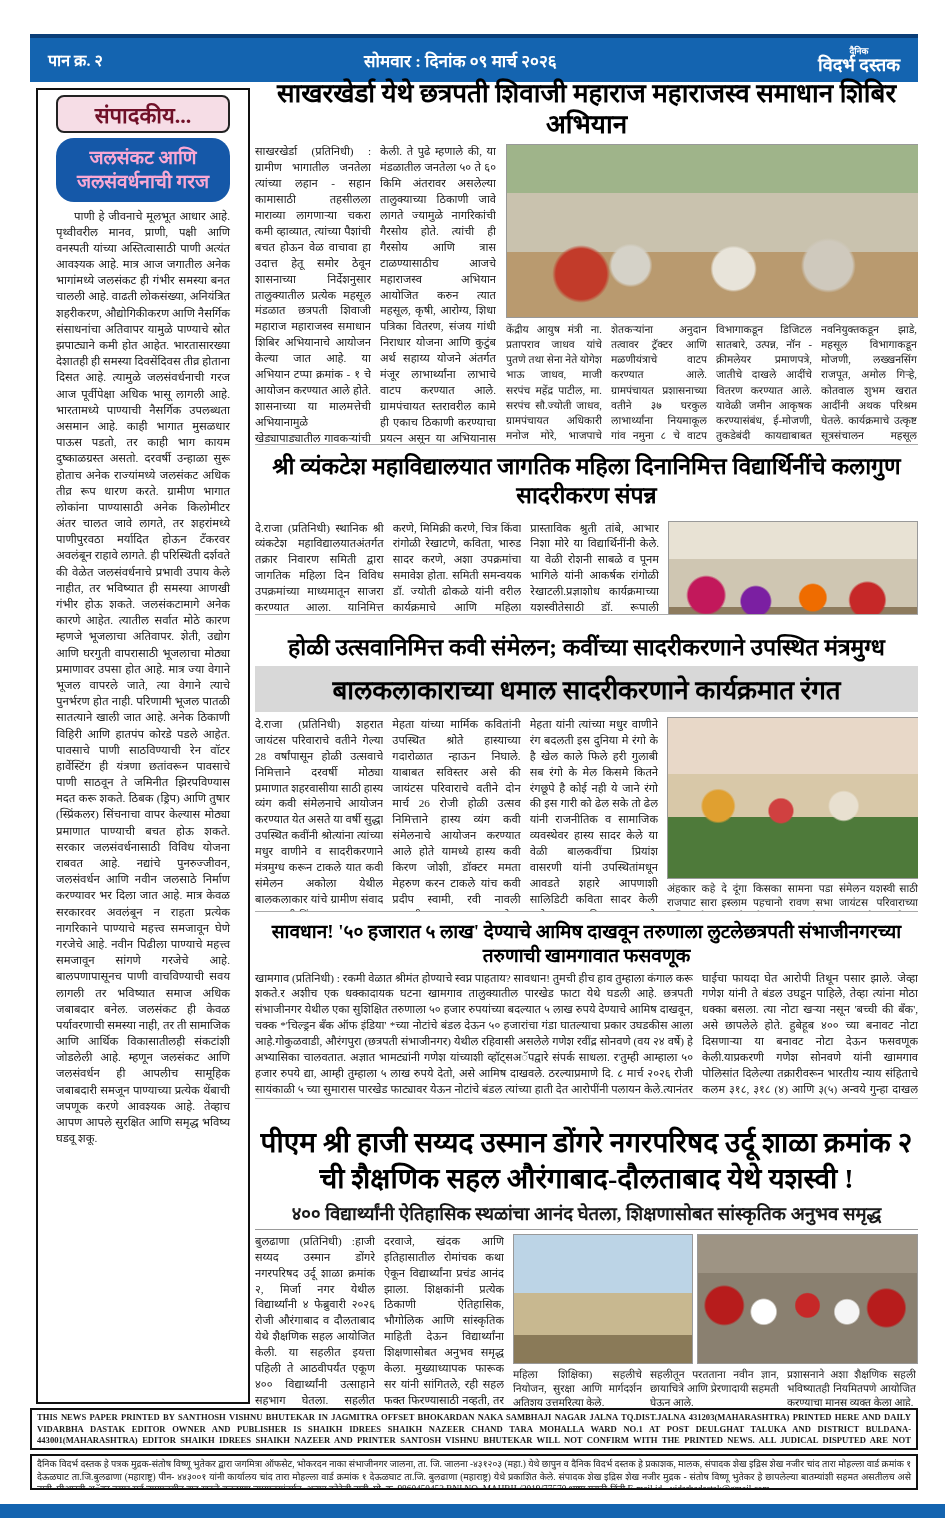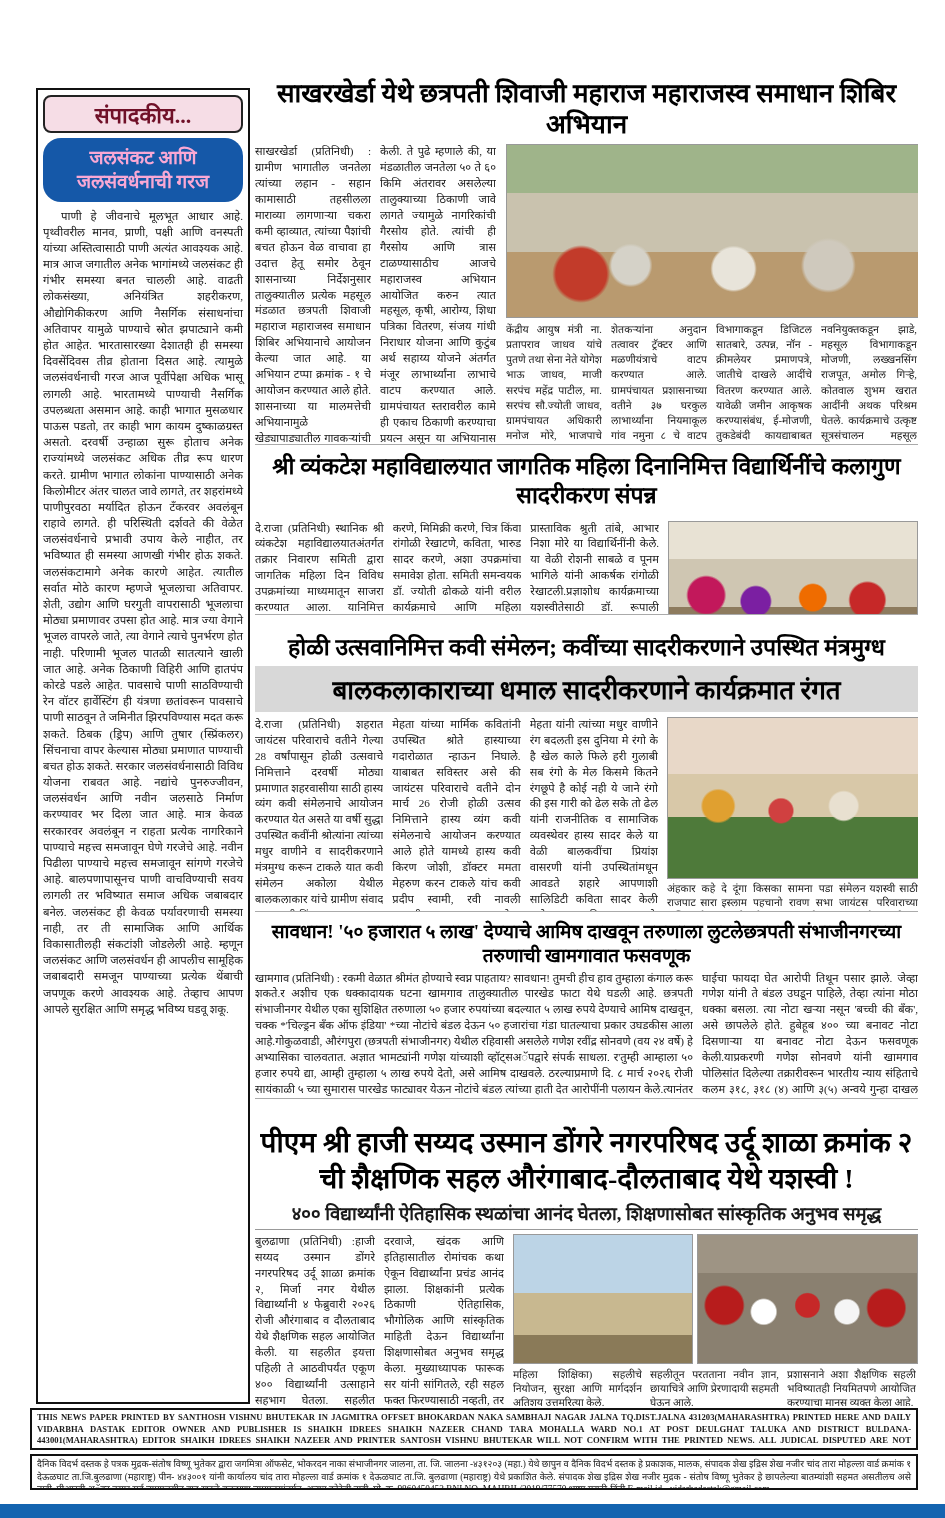--- a/index.html
+++ b/index.html
@@ -9,21 +9,21 @@
   .masthead-bar{position:absolute;left:30px;top:34px;width:888px;height:48px;
         background:#1464b0;border-top:4px solid #0a3e78;display:flex;align-items:center;
         justify-content:space-between;color:#fff;box-sizing:border-box;padding:0 18px;}
   .masthead-bar .pageno{font-size:16px;font-weight:bold;}
   .masthead-bar .dateline{font-size:17px;font-weight:bold;}
   .brand{display:flex;flex-direction:column;align-items:center;line-height:1;}
   .brand .small{font-size:9px;font-weight:bold;}
   .brand .big{font-size:18px;font-weight:bold;}
   
   .editorial{position:absolute;left:36px;top:88px;width:214px;height:1316px;
-        border:2px solid #111;box-sizing:border-box;padding:5px 5px;overflow:hidden;}
+        border:2px solid #111;box-sizing:border-box;padding:5px 18px;overflow:hidden;}
   .edit-label{background:#f6dde6;border:2px solid #222;border-radius:8px;text-align:center;
         font-size:22px;font-weight:bold;color:#701028;padding:2px 0;margin-bottom:5px;}
   .edit-title{background:#1558a8;border-radius:18px;color:#f9a8d4;text-align:center;
         font-size:19px;font-weight:bold;line-height:1.25;padding:8px 4px;margin-bottom:6px;}
   .edit-body{font-size:11.4px;line-height:1.42;text-align:justify;text-indent:18px;}
   
   .main{position:absolute;left:255px;top:78px;width:663px;}
   .headline{font-weight:bold;text-align:center;color:#000;}
   .h1{font-size:26px;line-height:1.2;margin:0 0 4px 0;}
   .h2{font-size:23px;line-height:1.25;margin:6px 0 10px 0;}
@@ -71,20 +71,28 @@
   .footer-mr{position:absolute;left:30px;top:1454px;width:888px;height:36px;border:2px solid #111;
         box-sizing:border-box;padding:2px 5px;font-size:9.3px;line-height:1.35;text-align:justify;
         overflow:hidden;}
   .bottom-bar{position:absolute;left:0;top:1504px;width:945px;height:14px;background:#1464b0;}
 </style>
 </head>
 <body>
 
 <div class="page">
 
+  <div class="masthead-bar">
+    <span class="pageno">पान क्र. २</span>
+    <span class="dateline">सोमवार : दिनांक ०९ मार्च २०२६</span>
+    <span class="brand">
+      <span class="small">दैनिक</span>
+      <span class="big">विदर्भ दस्तक</span>
+    </span>
+  </div>
 
   <div class="editorial">
     <div class="edit-label">संपादकीय...</div>
     <div class="edit-title">जलसंकट आणि जलसंवर्धनाची गरज</div>
     <div class="edit-body">पाणी हे जीवनाचे मूलभूत आधार आहे. पृथ्वीवरील मानव, प्राणी, पक्षी आणि वनस्पती यांच्या अस्तित्वासाठी पाणी अत्यंत आवश्यक आहे. मात्र आज जगातील अनेक भागांमध्ये जलसंकट ही गंभीर समस्या बनत चालली आहे. वाढती लोकसंख्या, अनियंत्रित शहरीकरण, औद्योगिकीकरण आणि नैसर्गिक संसाधनांचा अतिवापर यामुळे पाण्याचे स्रोत झपाट्याने कमी होत आहेत. भारतासारख्या देशातही ही समस्या दिवसेंदिवस तीव्र होताना दिसत आहे. त्यामुळे जलसंवर्धनाची गरज आज पूर्वीपेक्षा अधिक भासू लागली आहे. भारतामध्ये पाण्याची नैसर्गिक उपलब्धता असमान आहे. काही भागात मुसळधार पाऊस पडतो, तर काही भाग कायम दुष्काळग्रस्त असतो. दरवर्षी उन्हाळा सुरू होताच अनेक राज्यांमध्ये जलसंकट अधिक तीव्र रूप धारण करते. ग्रामीण भागात लोकांना पाण्यासाठी अनेक किलोमीटर अंतर चालत जावे लागते, तर शहरांमध्ये पाणीपुरवठा मर्यादित होऊन टँकरवर अवलंबून राहावे लागते. ही परिस्थिती दर्शवते की वेळेत जलसंवर्धनाचे प्रभावी उपाय केले नाहीत, तर भविष्यात ही समस्या आणखी गंभीर होऊ शकते. जलसंकटामागे अनेक कारणे आहेत. त्यातील सर्वात मोठे कारण म्हणजे भूजलाचा अतिवापर. शेती, उद्योग आणि घरगुती वापरासाठी भूजलाचा मोठ्या प्रमाणावर उपसा होत आहे. मात्र ज्या वेगाने भूजल वापरले जाते, त्या वेगाने त्याचे पुनर्भरण होत नाही. परिणामी भूजल पातळी सातत्याने खाली जात आहे. अनेक ठिकाणी विहिरी आणि हातपंप कोरडे पडले आहेत. पावसाचे पाणी साठविण्याची रेन वॉटर हार्वेस्टिंग ही यंत्रणा छतांवरून पावसाचे पाणी साठवून ते जमिनीत झिरपविण्यास मदत करू शकते. ठिबक (ड्रिप) आणि तुषार (स्प्रिंकलर) सिंचनाचा वापर केल्यास मोठ्या प्रमाणात पाण्याची बचत होऊ शकते. सरकार जलसंवर्धनासाठी विविध योजना राबवत आहे. नद्यांचे पुनरुज्जीवन, जलसंवर्धन आणि नवीन जलसाठे निर्माण करण्यावर भर दिला जात आहे. मात्र केवळ सरकारवर अवलंबून न राहता प्रत्येक नागरिकाने पाण्याचे महत्त्व समजावून घेणे गरजेचे आहे. नवीन पिढीला पाण्याचे महत्त्व समजावून सांगणे गरजेचे आहे. बालपणापासूनच पाणी वाचविण्याची सवय लागली तर भविष्यात समाज अधिक जबाबदार बनेल. जलसंकट ही केवळ पर्यावरणाची समस्या नाही, तर ती सामाजिक आणि आर्थिक विकासातीलही संकटांशी जोडलेली आहे. म्हणून जलसंकट आणि जलसंवर्धन ही आपलीच सामूहिक जबाबदारी समजून पाण्याच्या प्रत्येक थेंबाची जपणूक करणे आवश्यक आहे. तेव्हाच आपण आपले सुरक्षित आणि समृद्ध भविष्य घडवू शकू.</div>
   </div>
 
   <div class="main">
 
     <div class="sect" style="height:362px;">

